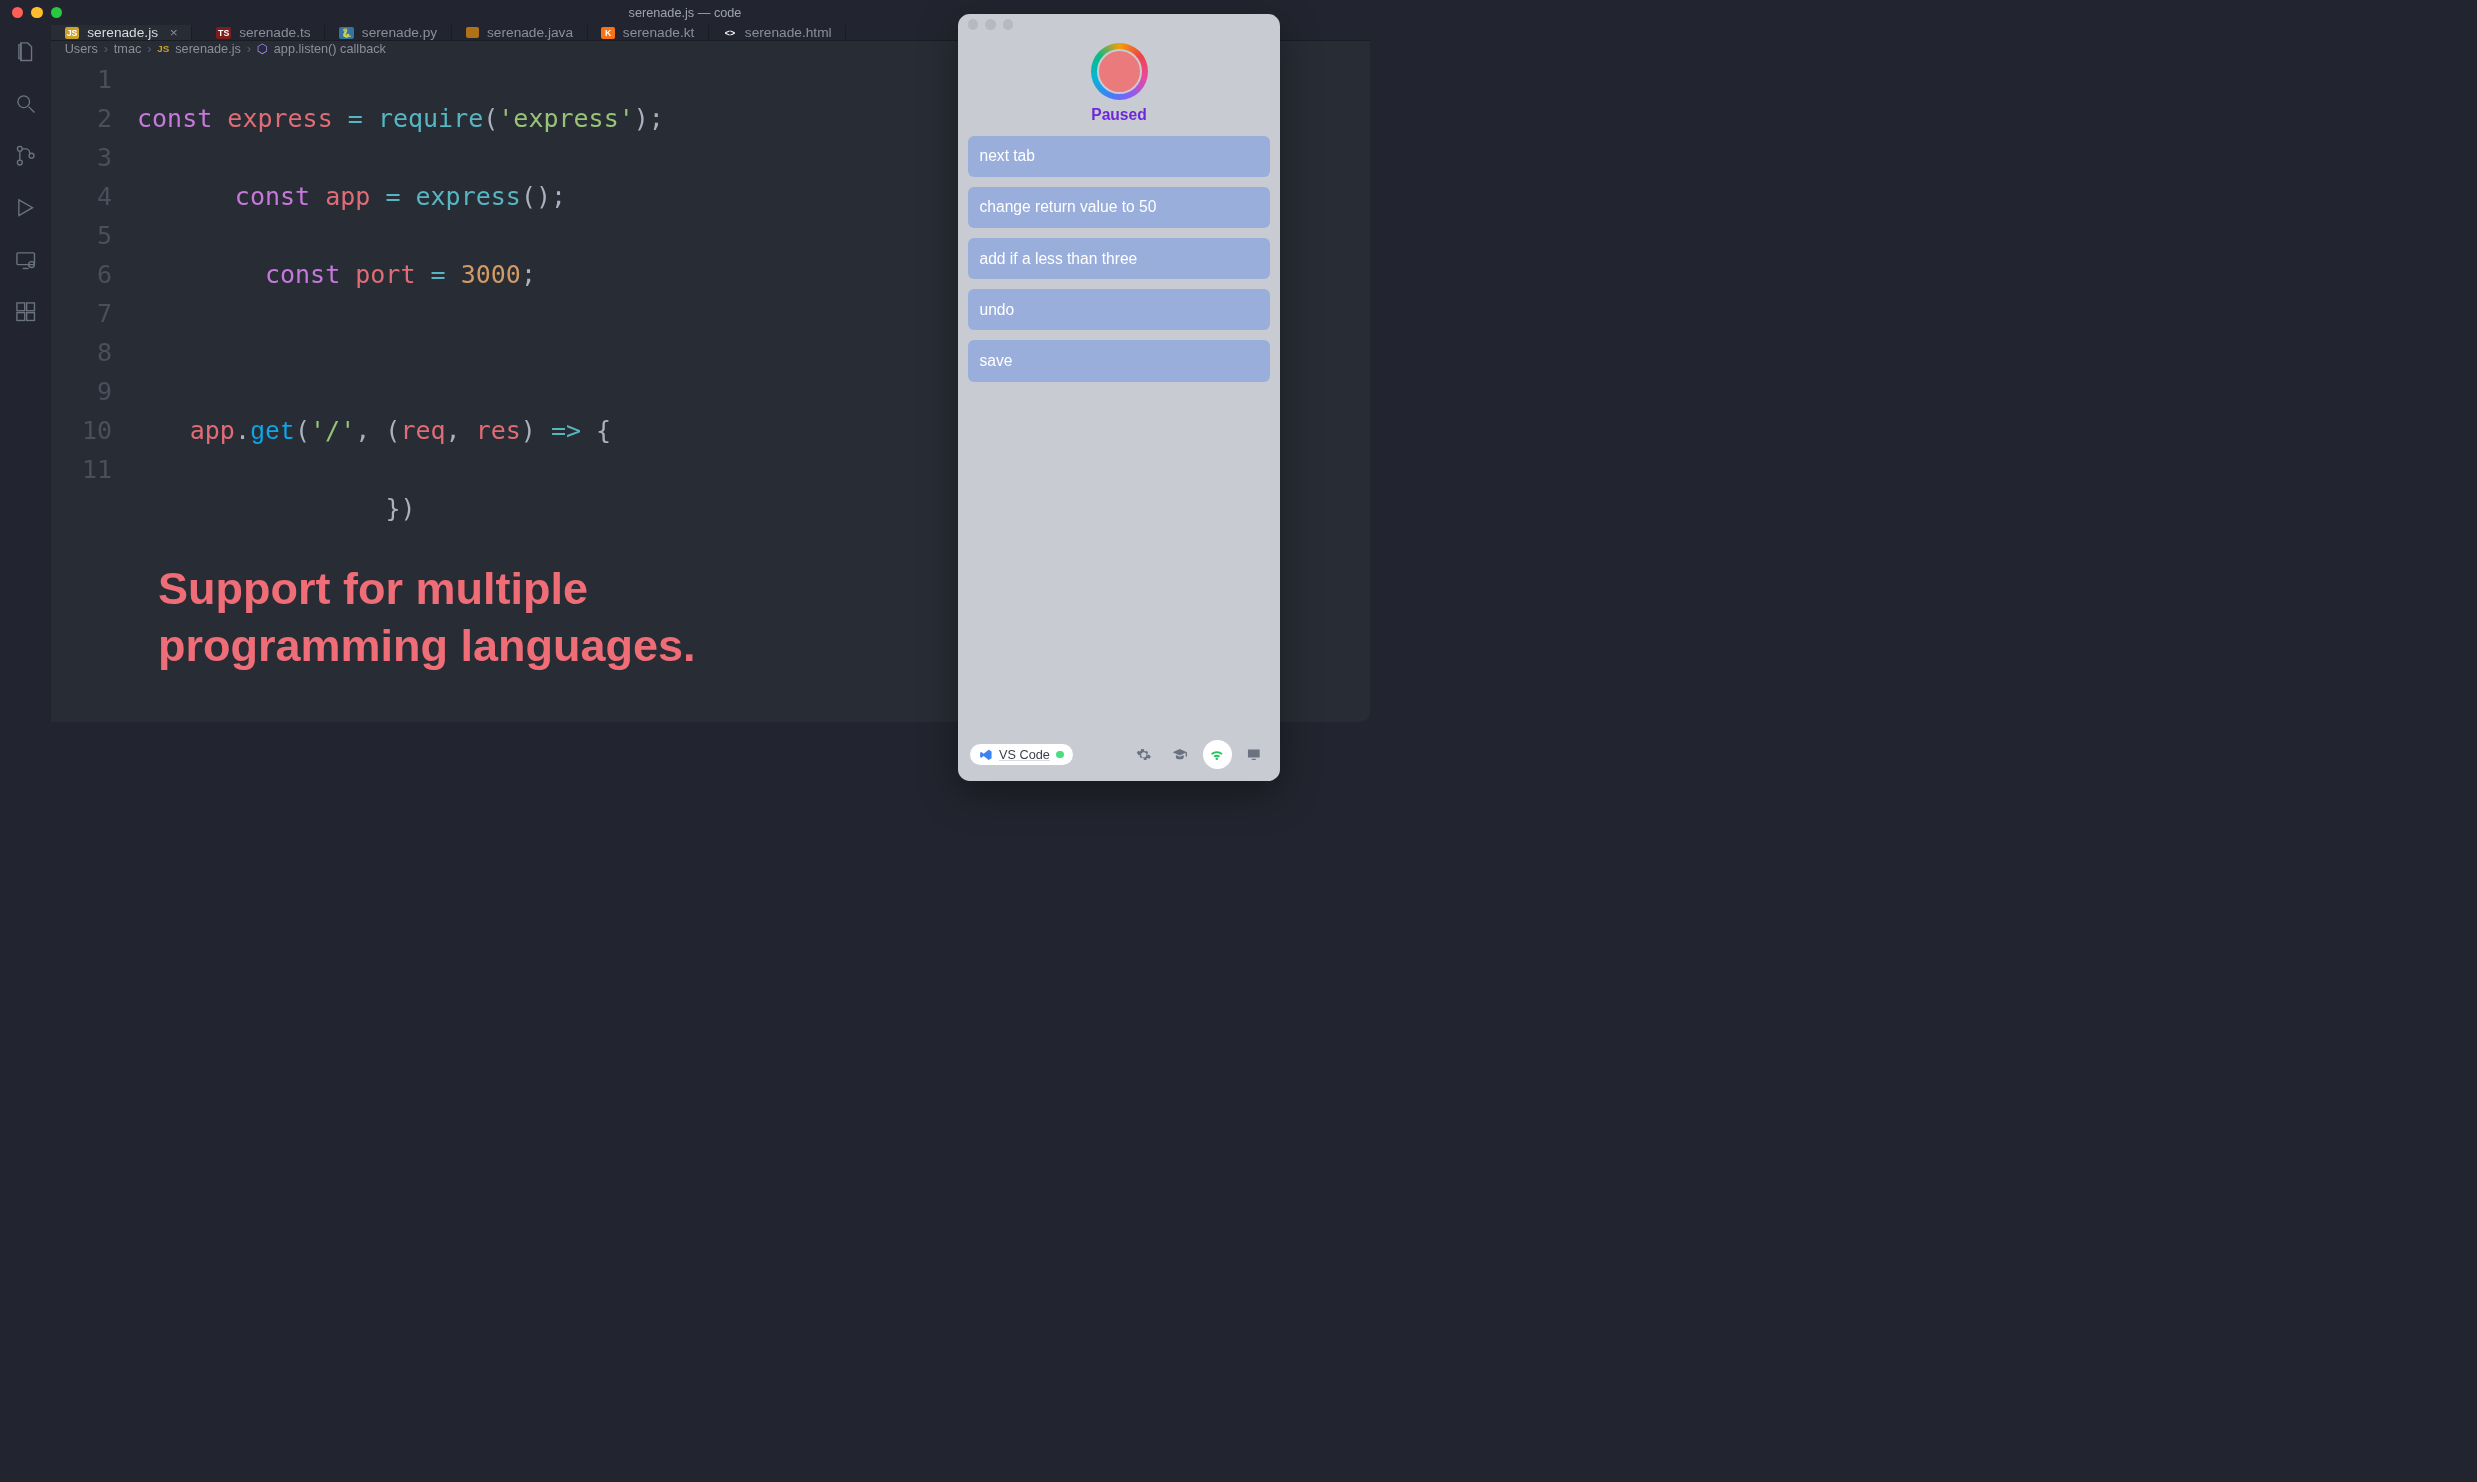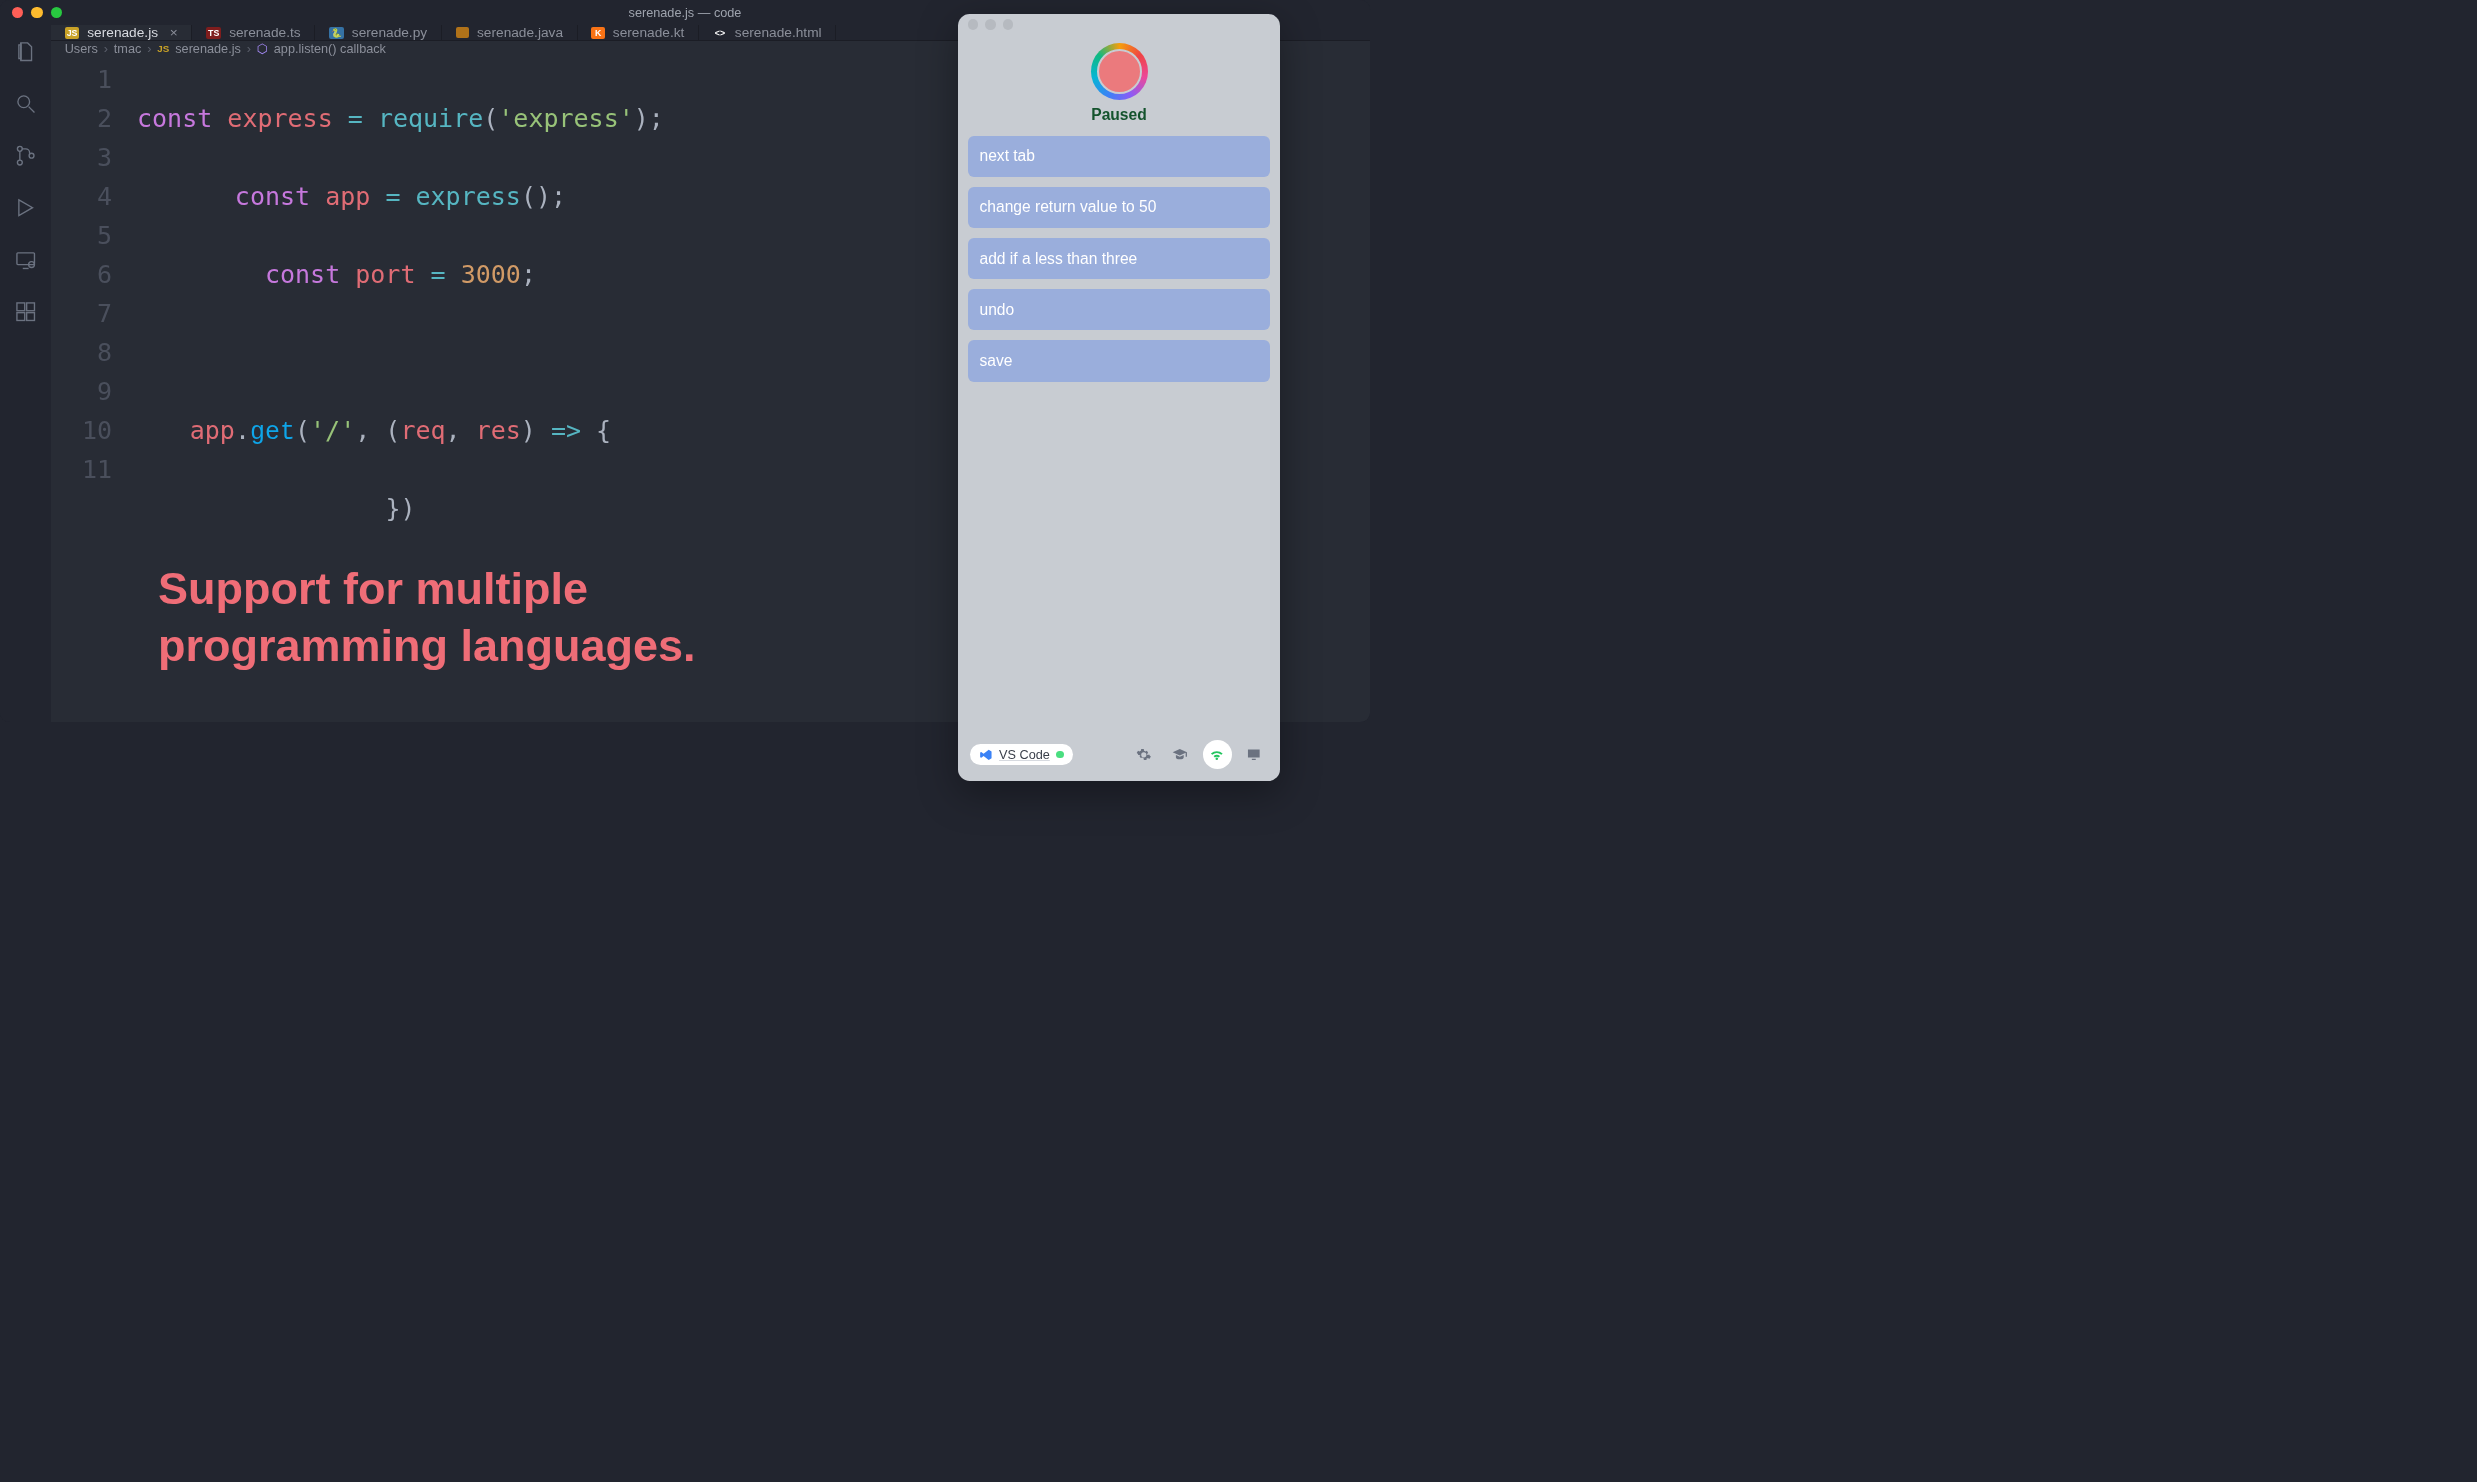--- a/index.html
+++ b/index.html
@@ -81,21 +81,21 @@
   }
   .tab.active { background: #282c35; color: #d7dae0; }
   .tab .lang-badge {
     font-size: 8.8px; font-weight: 700;
     padding: 1px 2px;
     border-radius: 2px;
     min-width: 13.7px; text-align: center;
     color: #fff;
   }
   .badge-js { background: #c9a227; color:#22252F; }
-  .badge-ts { background: #7f1d1d; }
+  .badge-ts { background: #7f1d1d; margin-left: 10px; }
   .badge-py { background: #3572A5; }
   .badge-java { background: #b07219; border-radius:50%; width:11.7px; height:11.7px; padding:0; }
   .badge-kt { background: #f97316; }
   .badge-html { color:#e06c75; background:transparent; font-size:11.7px; }
   .tab .close { color:#8b8f9a; font-size:13.7px; margin-left:3.9px; }
 
   
   .breadcrumbs {
     height: 23.4px;
     display: flex; align-items: center;
@@ -189,21 +189,21 @@
   }
   .mic-inner {
     width: 45px; height: 45px; border-radius: 50%;
     background: #eb7a7d;
     border: 2.9px solid #c8ccd2;
   }
   .s-status {
     margin-top: 5.9px;
     font-size: 15.6px;
     font-weight: 600;
-    color: #14532d;
+    color: #6d28d9;
   }
 
   .s-list { padding: 0 9.8px; display: flex; flex-direction: column; gap: 9.8px; }
   .s-item {
     background: #9aaedc;
     color: #fff;
     font-size: 15.6px;
     border-radius: 5.9px;
     padding: 11.7px 11.7px;
     cursor: pointer;

